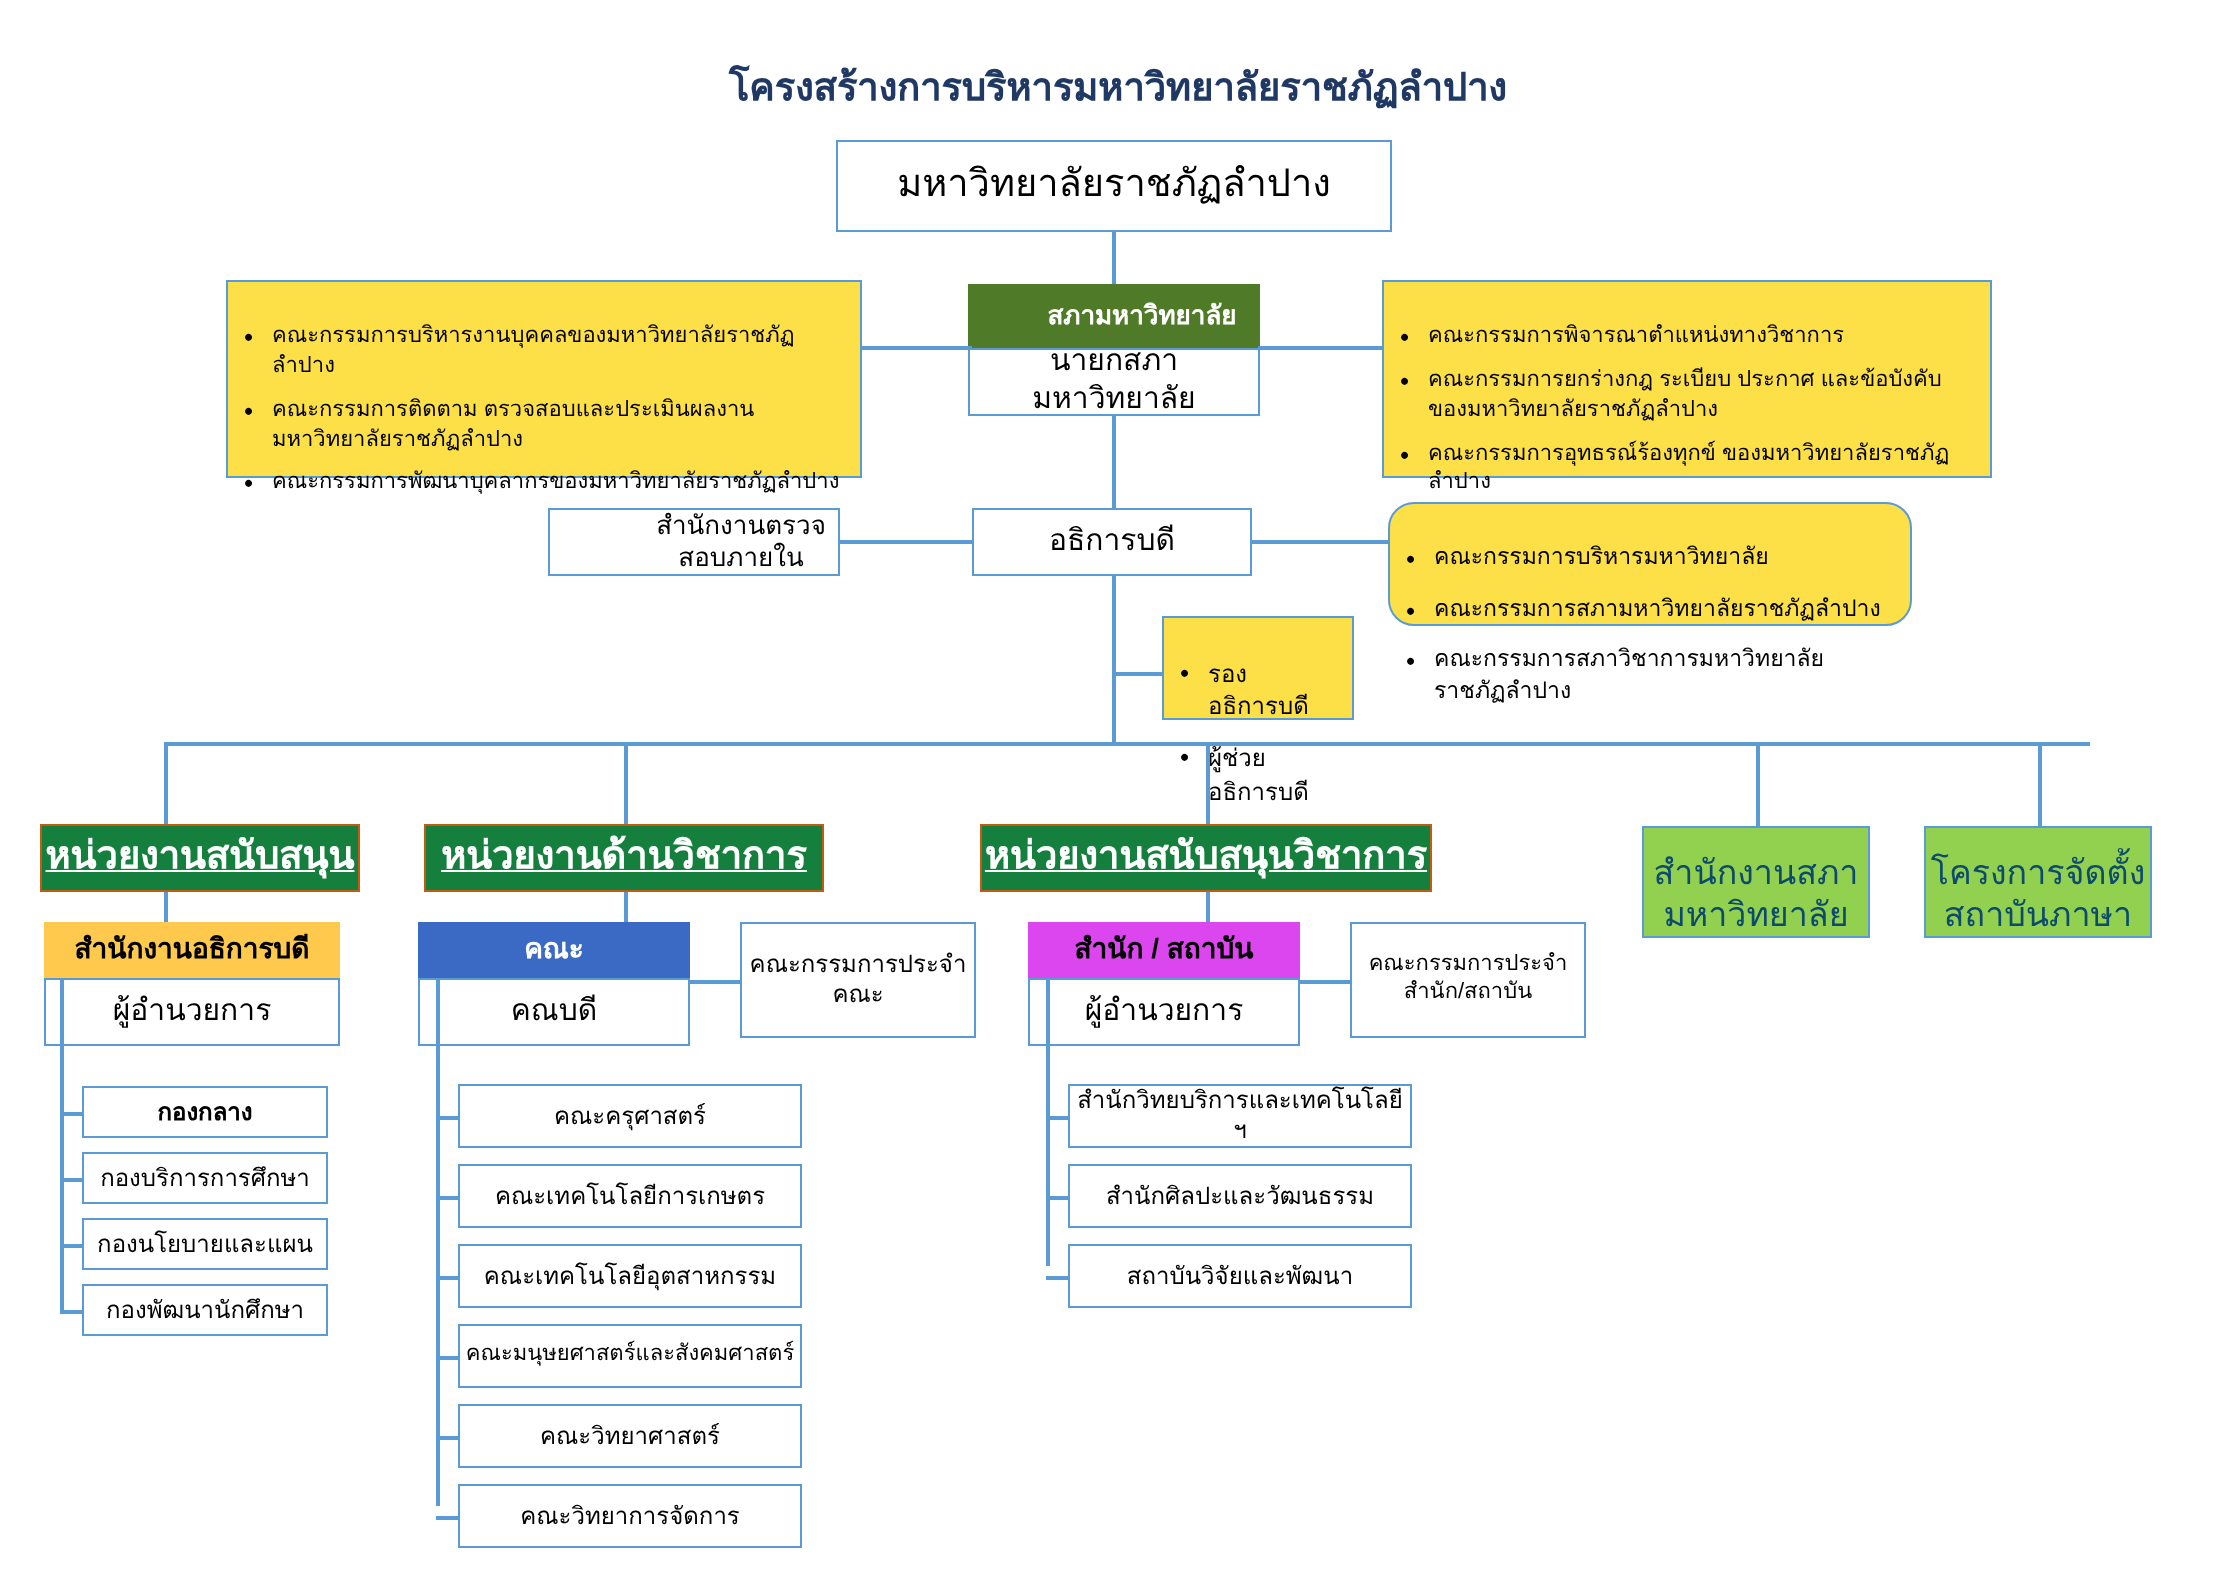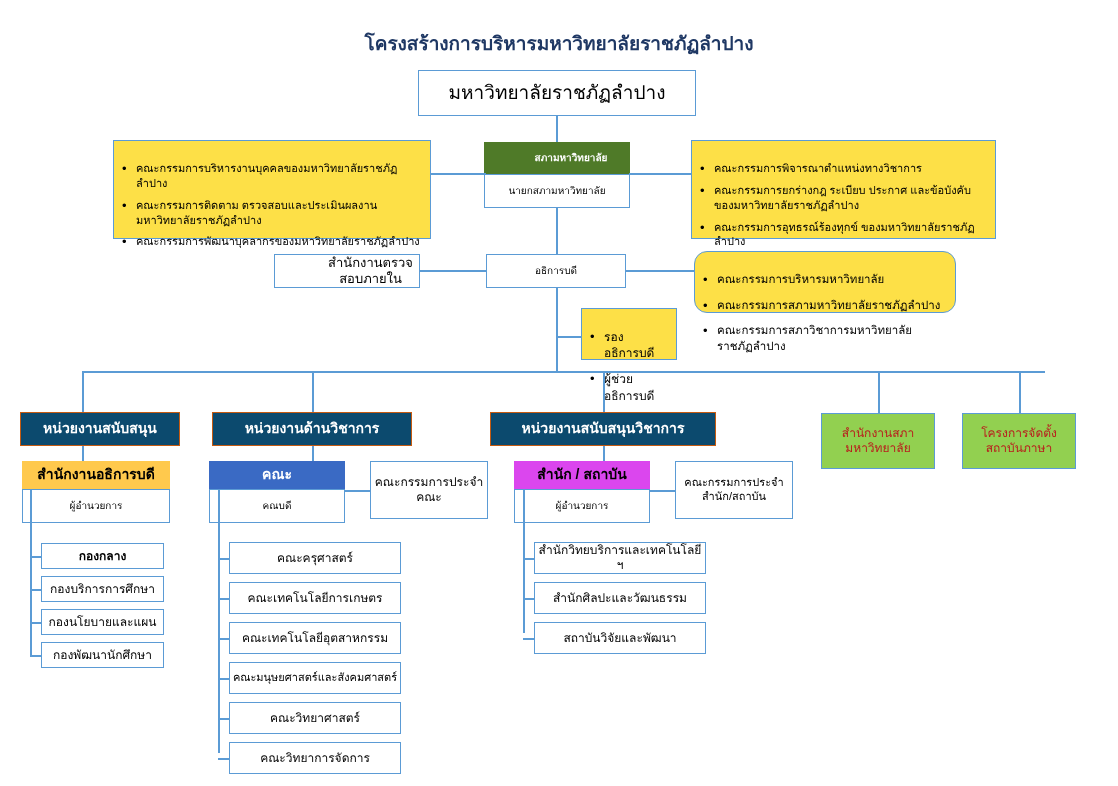--- a/index.html
+++ b/index.html
@@ -24,29 +24,29 @@
   }
   .box.plain{font-size:13px;padding-left:47px;}
 
   .title{
     position:absolute;width:100%;text-align:center;
     font-size:19px;font-weight:bold;color:#1F3864;
   }
 
   
   .hdr{color:#ffffff;font-weight:bold;}
-  .hdr-green{background:#4F7A28;border-color:#4F7A28;font-size:10px;padding-left:28px;}
-  .hdr-orange{background:#0c4a6e;border-color:#C55A11;font-size:14px;}
+  .hdr-green{background:#4F7A28;border-color:#4F7A28;font-size:13px;padding-left:28px;}
+  .hdr-orange{background:#15803d;border-color:#C55A11;font-size:19px;text-decoration:underline;}
   .hdr-blue{background:#3A6AC4;border-color:#3A6AC4;font-size:14px;}
   .hdr-yellow{background:#FFC94D;border-color:#FFC94D;color:#000;font-size:14px;font-weight:bold;}
   .hdr-magenta{background:#DB46EE;border-color:#DB46EE;color:#000;font-size:14px;font-weight:bold;}
-  .leafgreen{background:#92D050;border-color:#5B9BD5;color:#b91c1c;font-size:12px;}
+  .leafgreen{background:#92D050;border-color:#5B9BD5;color:#0c4a6e;font-size:17px;justify-content:flex-end;}
 
   .big{font-size:19px;}
-  .med{font-size:10px;}
+  .med{font-size:15px;}
   .sm{font-size:12px;}
   .xs{font-size:11px;}
 
   
   .bullets{
     position:absolute;box-sizing:border-box;
     border:1.5px solid #5B9BD5;background:#fde047;
     padding:20px 10px 8px 6px;
   }
   .bullets ul{margin:0;padding:0;list-style:none;}

